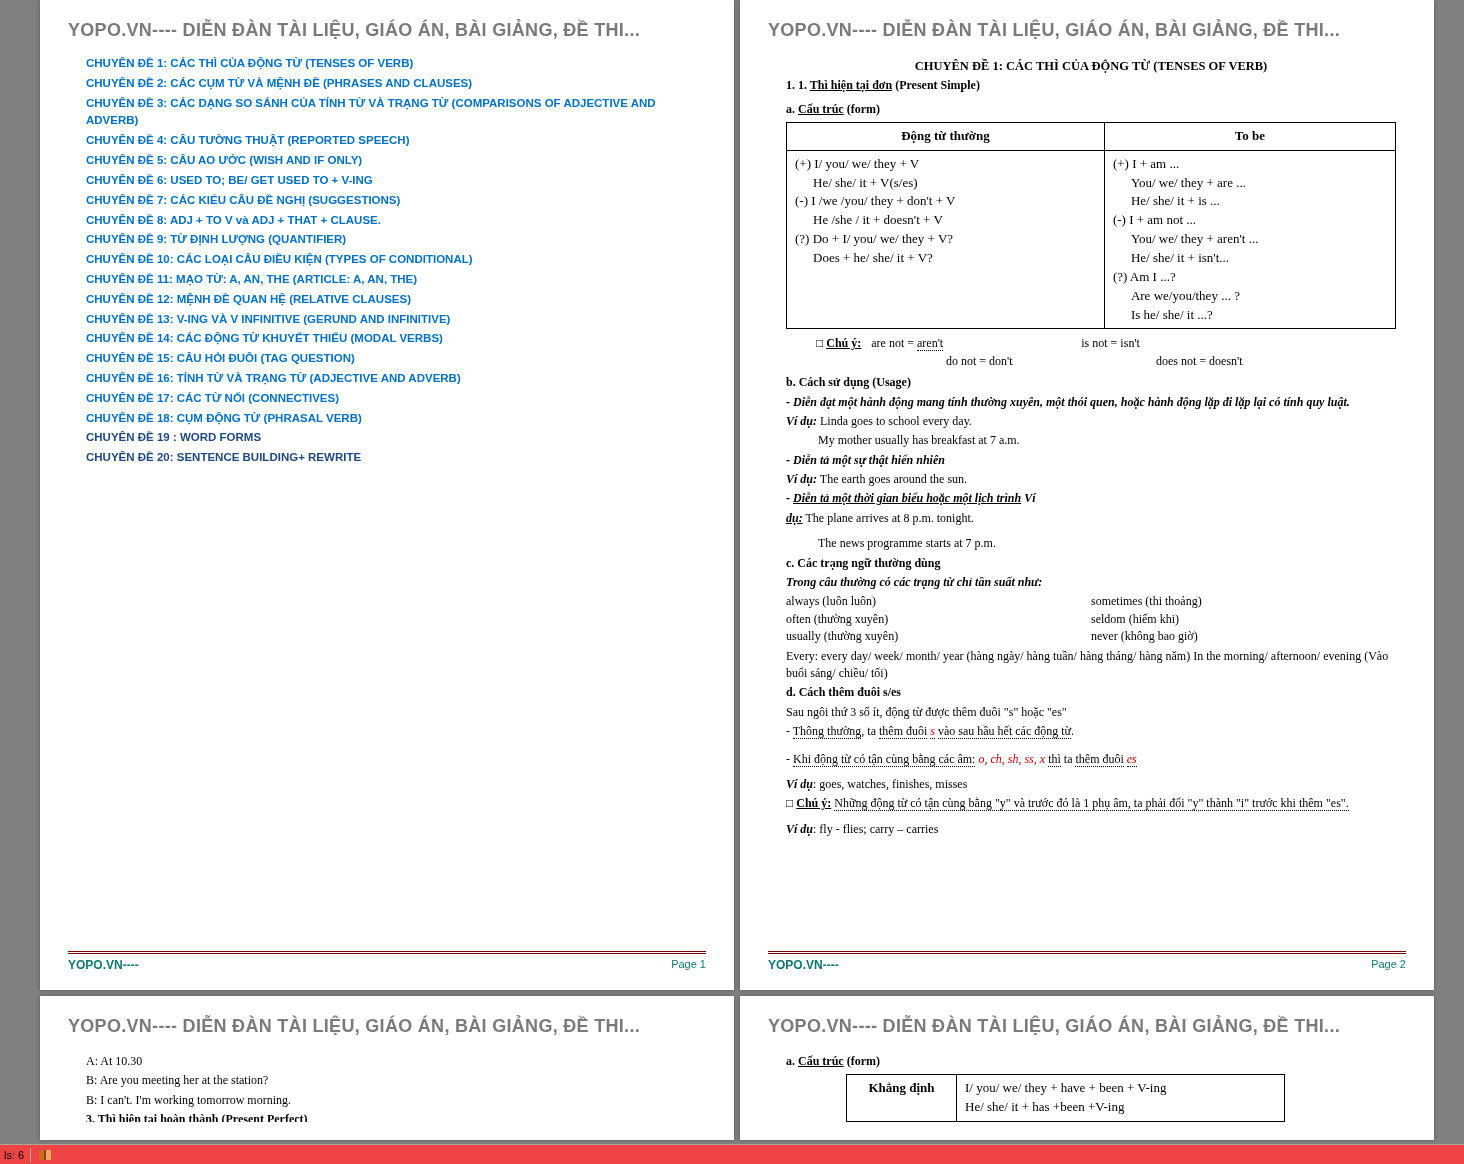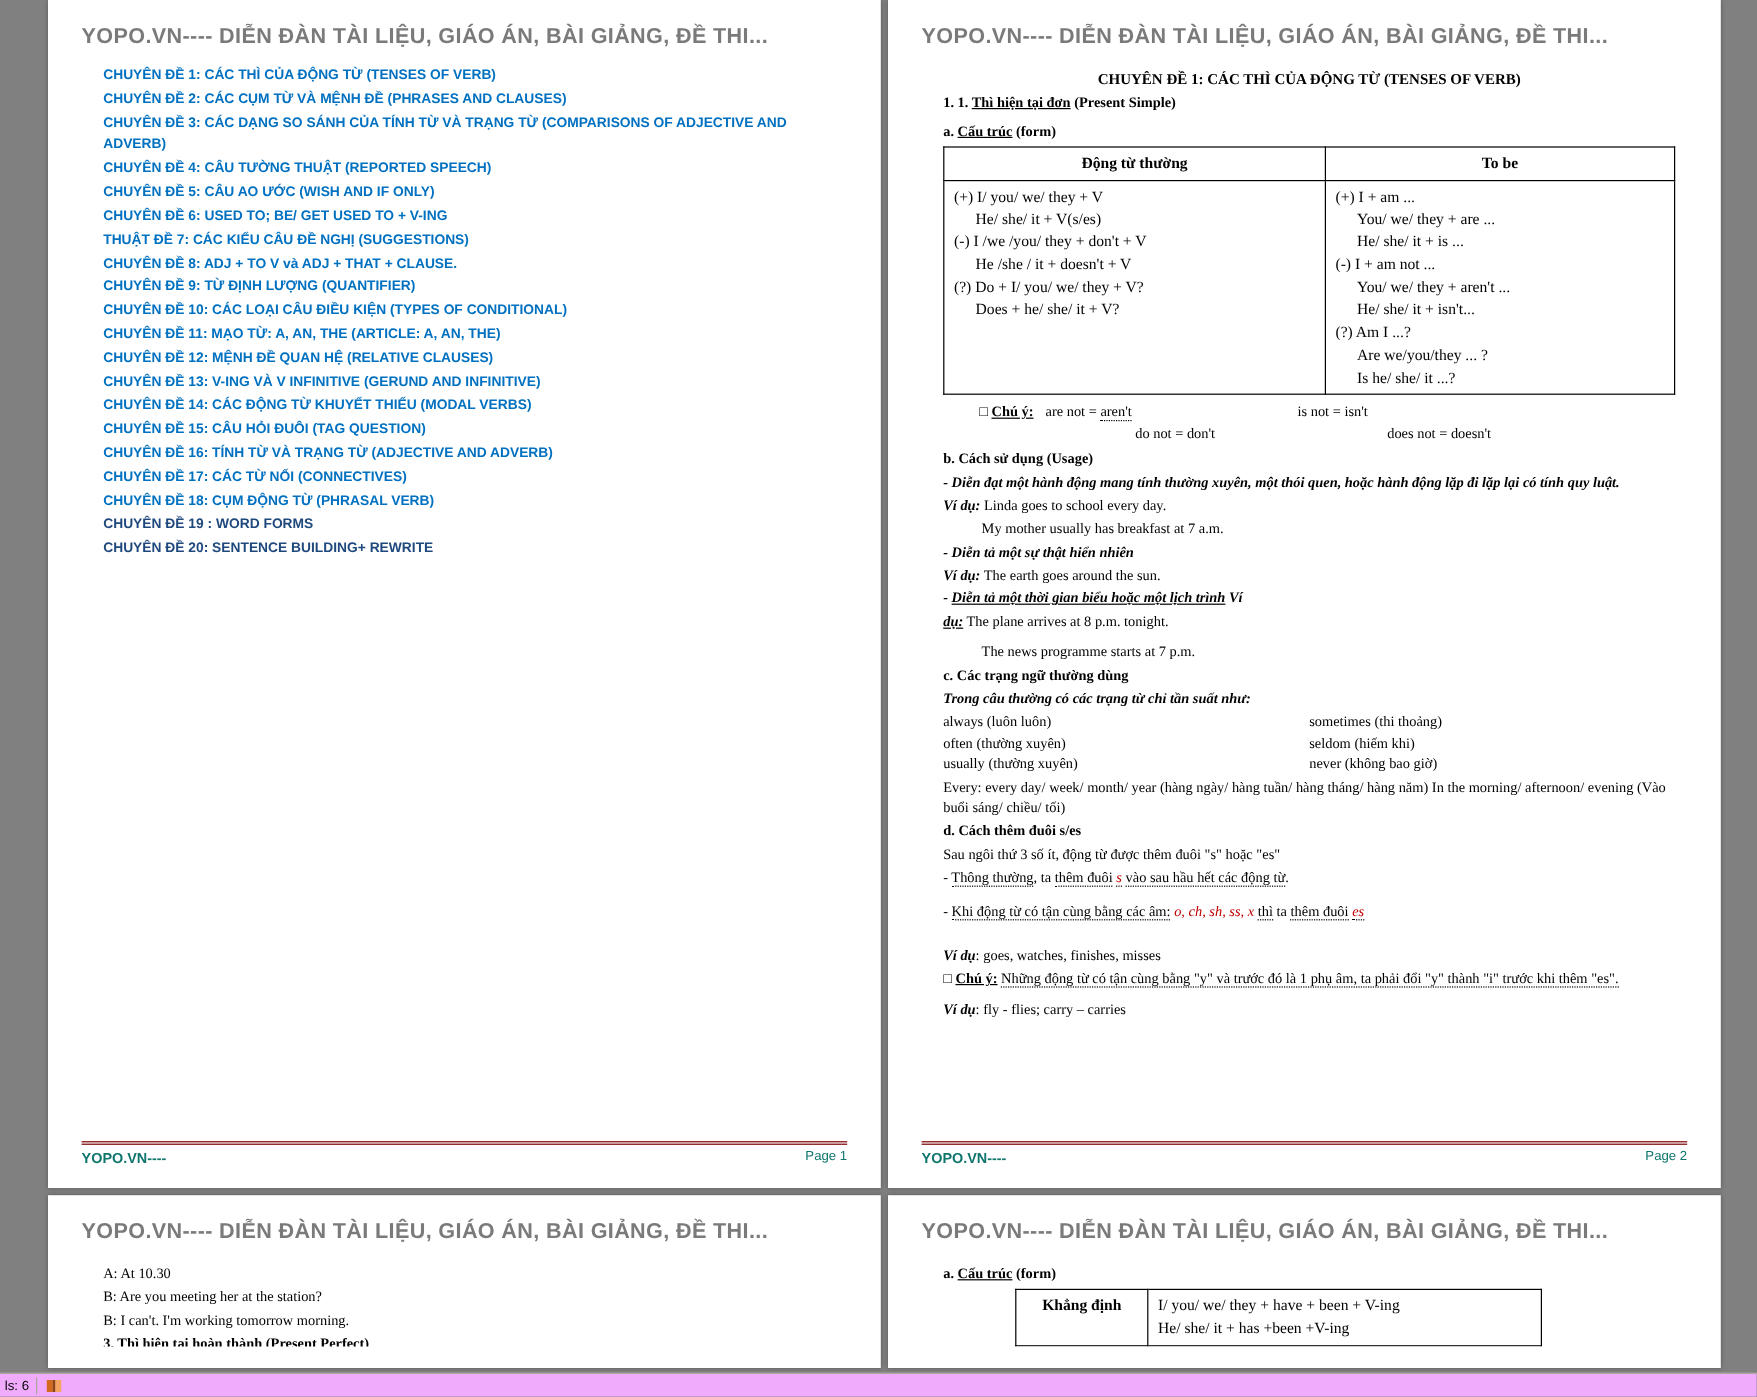--- a/index.html
+++ b/index.html
@@ -22,40 +22,40 @@
 .p2 .u { text-decoration:underline; }
 .p2 .du { border-bottom:1px dotted #000; }
 .p2 .red { color:#c00000; }
 .tbl { border-collapse:collapse; width:100%; margin:4px 0 6px; font-size:13px; }
 .tbl th, .tbl td { border:1px solid #000; padding:4px 8px; vertical-align:top; }
 .tbl th { text-align:center; font-weight:bold; }
 .two-col { display:flex; }
 .two-col > div { flex:1; }
 .note-row { display:flex; gap:10px;margin-left:30px; }
 .note-row .c1 { width:200px; }
-.status-bar { position:absolute; bottom:0; left:0; right:0; height:20px; background:#f0abfc; border-top:1px solid #aca899; display:flex; align-items:center; font-family:Tahoma,sans-serif; font-size:11px; padding:0 4px; gap:6px; }
+.status-bar { position:absolute; bottom:0; left:0; right:0; height:20px; background:#ef4444; border-top:1px solid #aca899; display:flex; align-items:center; font-family:Tahoma,sans-serif; font-size:11px; padding:0 4px; gap:6px; }
 .status-bar .sep { border-left:1px solid #aca899; height:14px; }
 .ico { width:16px; height:16px; display:inline-block; }
 </style>
 </head>
 <body>
 
 <div class="viewport">
   <div class="pages-grid">
 
     <div class="page">
       <div class="header-line">YOPO.VN---- DIỄN ĐÀN TÀI LIỆU, GIÁO ÁN, BÀI GIẢNG, ĐỀ THI...</div>
       <div class="page-content">
         <div class="toc-item">CHUYÊN ĐỀ 1: CÁC THÌ CỦA ĐỘNG TỪ (TENSES OF VERB)</div>
         <div class="toc-item">CHUYÊN ĐỀ 2: CÁC CỤM TỪ VÀ MỆNH ĐỀ (PHRASES AND CLAUSES)</div>
         <div class="toc-item">CHUYÊN ĐỀ 3: CÁC DẠNG SO SÁNH CỦA TÍNH TỪ VÀ TRẠNG TỪ (COMPARISONS OF ADJECTIVE AND ADVERB)</div>
         <div class="toc-item">CHUYÊN ĐỀ 4: CÂU TƯỜNG THUẬT (REPORTED SPEECH)</div>
         <div class="toc-item">CHUYÊN ĐỀ 5: CÂU AO ƯỚC (WISH AND IF ONLY)</div>
         <div class="toc-item">CHUYÊN ĐỀ 6: USED TO; BE/ GET USED TO + V-ING</div>
-        <div class="toc-item">THUẬT ĐỀ 7: CÁC KIỂU CÂU ĐỀ NGHỊ (SUGGESTIONS)</div>
+        <div class="toc-item">CHUYÊN ĐỀ 7: CÁC KIỂU CÂU ĐỀ NGHỊ (SUGGESTIONS)</div>
         <div class="toc-item">CHUYÊN ĐỀ 8: ADJ + TO V và ADJ + THAT + CLAUSE.</div>
         <div class="toc-item">CHUYÊN ĐỀ 9: TỪ ĐỊNH LƯỢNG (QUANTIFIER)</div>
         <div class="toc-item">CHUYÊN ĐỀ 10: CÁC LOẠI CÂU ĐIỀU KIỆN (TYPES OF CONDITIONAL)</div>
         <div class="toc-item">CHUYÊN ĐỀ 11: MẠO TỪ: A, AN, THE (ARTICLE: A, AN, THE)</div>
         <div class="toc-item">CHUYÊN ĐỀ 12: MỆNH ĐỀ QUAN HỆ (RELATIVE CLAUSES)</div>
         <div class="toc-item">CHUYÊN ĐỀ 13: V-ING VÀ V INFINITIVE (GERUND AND INFINITIVE)</div>
         <div class="toc-item">CHUYÊN ĐỀ 14: CÁC ĐỘNG TỪ KHUYẾT THIẾU (MODAL VERBS)</div>
         <div class="toc-item">CHUYÊN ĐỀ 15: CÂU HỎI ĐUÔI (TAG QUESTION)</div>
         <div class="toc-item">CHUYÊN ĐỀ 16: TÍNH TỪ VÀ TRẠNG TỪ (ADJECTIVE AND ADVERB)</div>
         <div class="toc-item">CHUYÊN ĐỀ 17: CÁC TỪ NỐI (CONNECTIVES)</div>
@@ -139,21 +139,21 @@
         <div class="two-col">
             <div>usually (thường xuyên)</div>
             <div>never (không bao giờ)</div>
           </div>
         <p>Every: every day/ week/ month/ year (hàng ngày/ hàng tuần/ hàng tháng/ hàng năm) In the morning/ afternoon/ evening (Vào buổi sáng/ chiều/ tối)</p>
 
         <p class="b">d. Cách thêm đuôi s/es</p>
         <p>Sau ngôi thứ 3 số ít, động từ được thêm đuôi "s" hoặc "es"</p>
         <p>- <span class="du">Thông thường</span>, ta <span class="du">thêm đuôi</span> <span class="i red du">s</span> <span class="du">vào sau hầu hết các động từ</span>.</p>
         <p style="margin-top:10px">- <span class="du">Khi động từ có tận cùng bằng các âm:</span> <span class="i red">o, ch, sh, ss, x</span> <span class="du">thì</span> ta <span class="du">thêm đuôi</span> <span class="i red du">es</span></p>
-        <p style="margin-top:20px"><span class="b i">Ví dụ</span>: <span>goes, watches, finishes, misses</span></p>
+        <p style="margin-top:8px"><span class="b i">Ví dụ</span>: <span>goes, watches, finishes, misses</span></p>
         <p>□ <span class="b u">Chú ý:</span> <span class="du">Những động từ có tận cùng bằng "y" và trước đó là 1 phụ âm, ta phải đổi "y" thành "i" trước khi thêm "es".</span></p>
         <p style="margin-top:8px"><span class="b i">Ví dụ</span>: <span>fly - flies; carry – carries</span></p>
       </div>
       <div class="footer-bar">
         <span>YOPO.VN----</span>
         <span class="pn">Page 2</span>
       </div>
     </div>
 
     <div class="page short">

